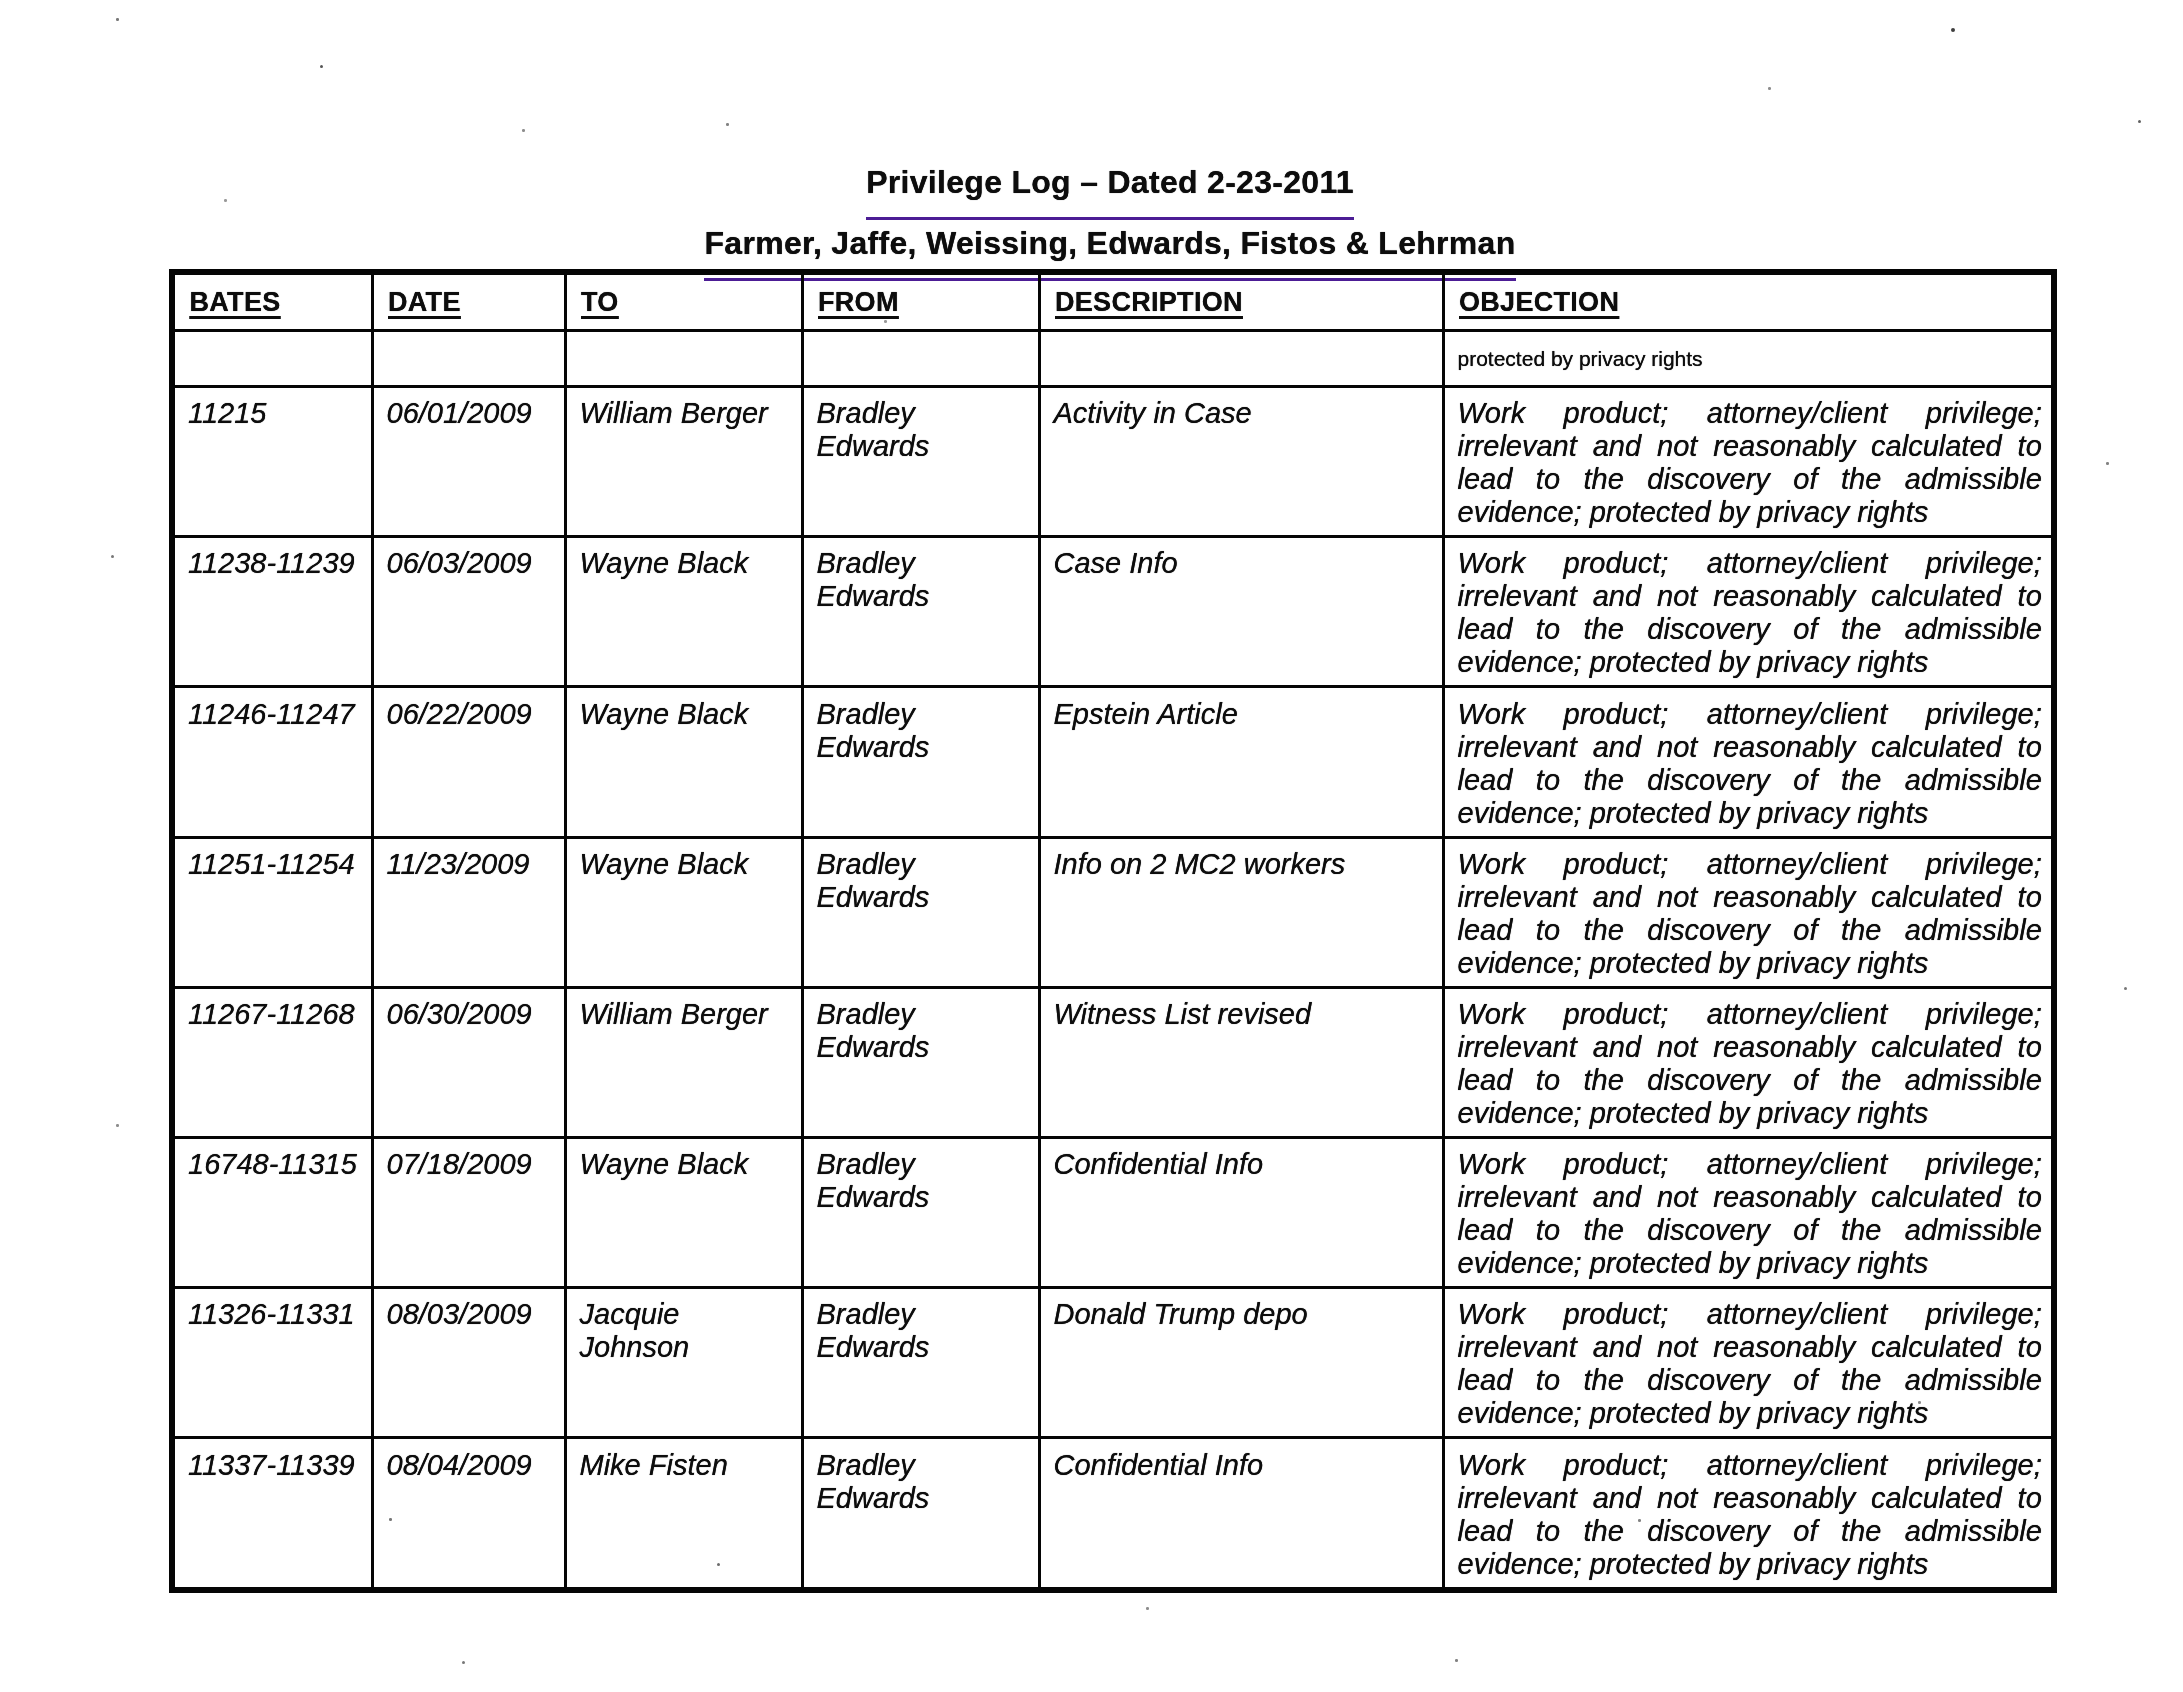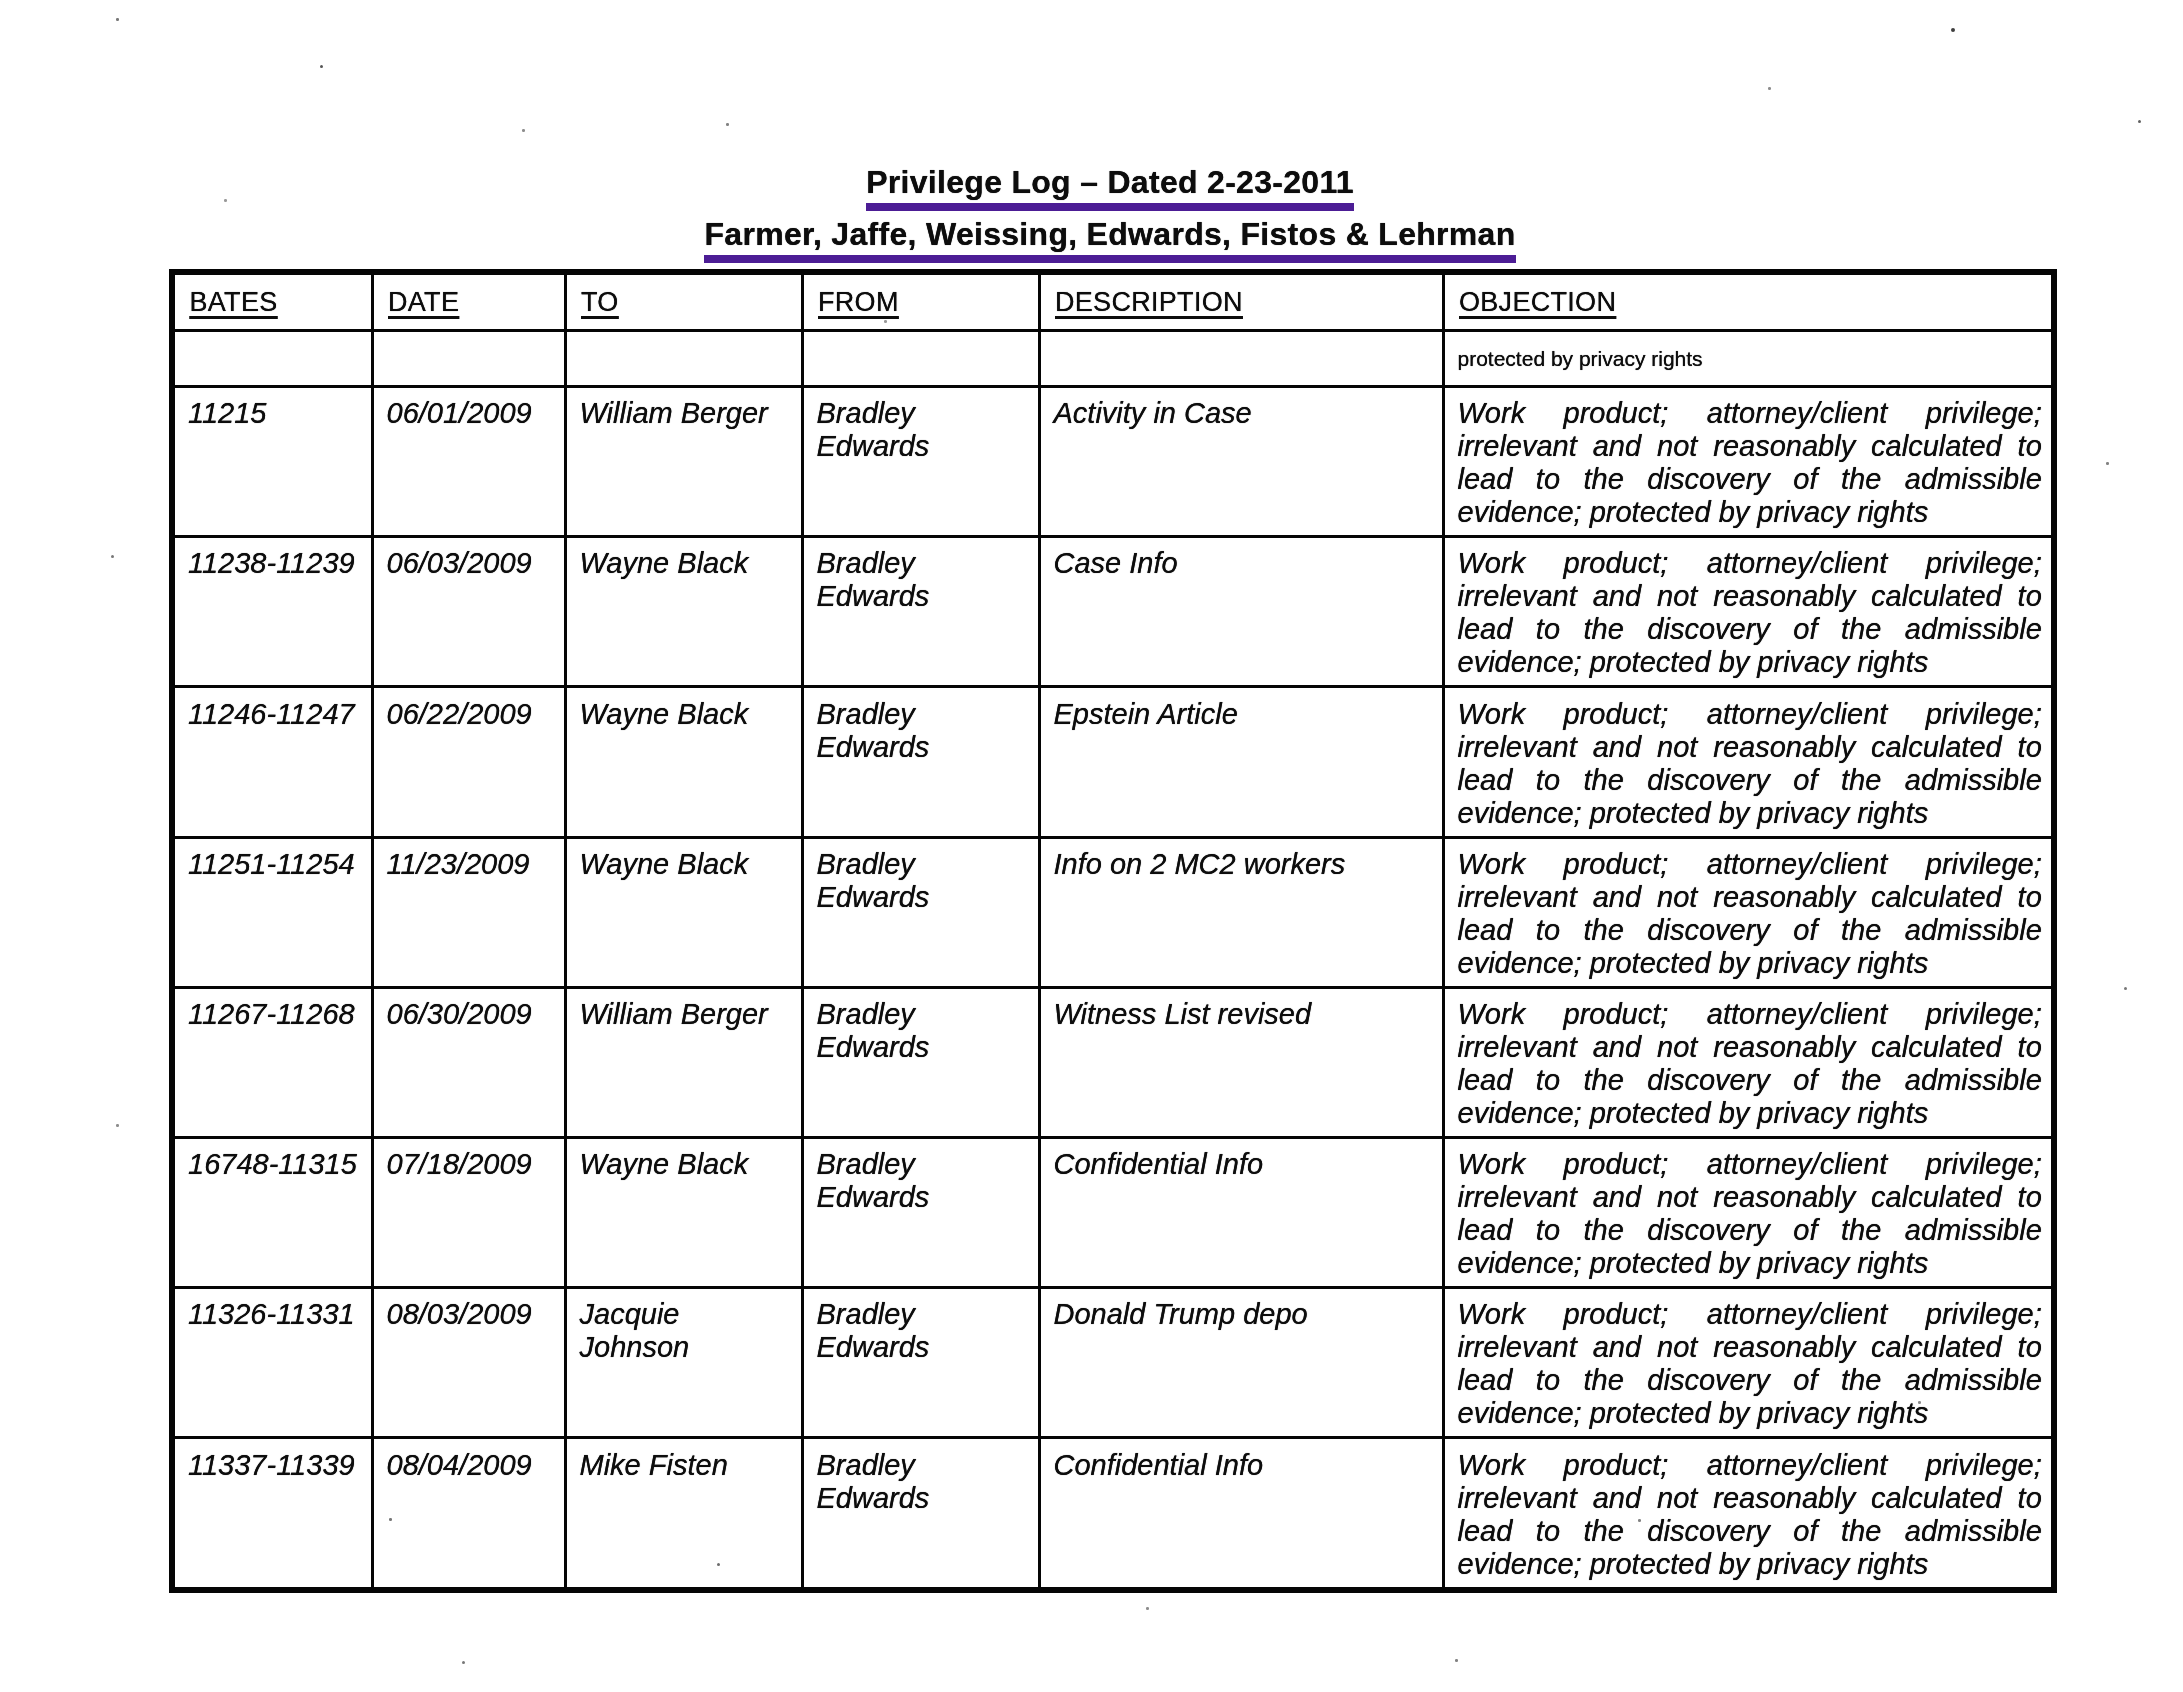--- a/index.html
+++ b/index.html
@@ -29,22 +29,22 @@
   }
   .doc-title, .doc-subtitle {
     font-size: 32px;
     font-weight: bold;
     line-height: 38px;
     letter-spacing: 0.3px;
     text-shadow: 0 0 0.7px #000;
   }
   .doc-title span, .doc-subtitle span {
     display: inline-block;
-    border-bottom: 8px solid #4c1d95;
-    padding-bottom: 2px;
+    border-bottom: 3px solid #4c1d95;
+    padding-bottom: 16px;
   }
   .doc-subtitle { margin-top: 4px; }
 
   
   table.log {
     position: absolute;
     left: 169px;
     top: 269px;
     width: 1882px;
     border-collapse: collapse;
@@ -54,21 +54,21 @@
   table.log th, table.log td {
     border: 3.3px solid #050505;
     overflow: hidden;
   }
   table.log th {
     height: 54px;
     text-align: left;
     vertical-align: middle;
     padding: 0 4px 0 14.5px;
     font-size: 27px;
-    font-weight: normal;
+    font-weight: bold;
     letter-spacing: 0.3px;
     text-shadow: 0 0 0.7px #000;
   }
   table.log th span {
     text-decoration: underline;
     text-decoration-thickness: 3.3px;
     text-underline-offset: 4.6px;
   }
   tr.cont-row td {
     height: 53px;

